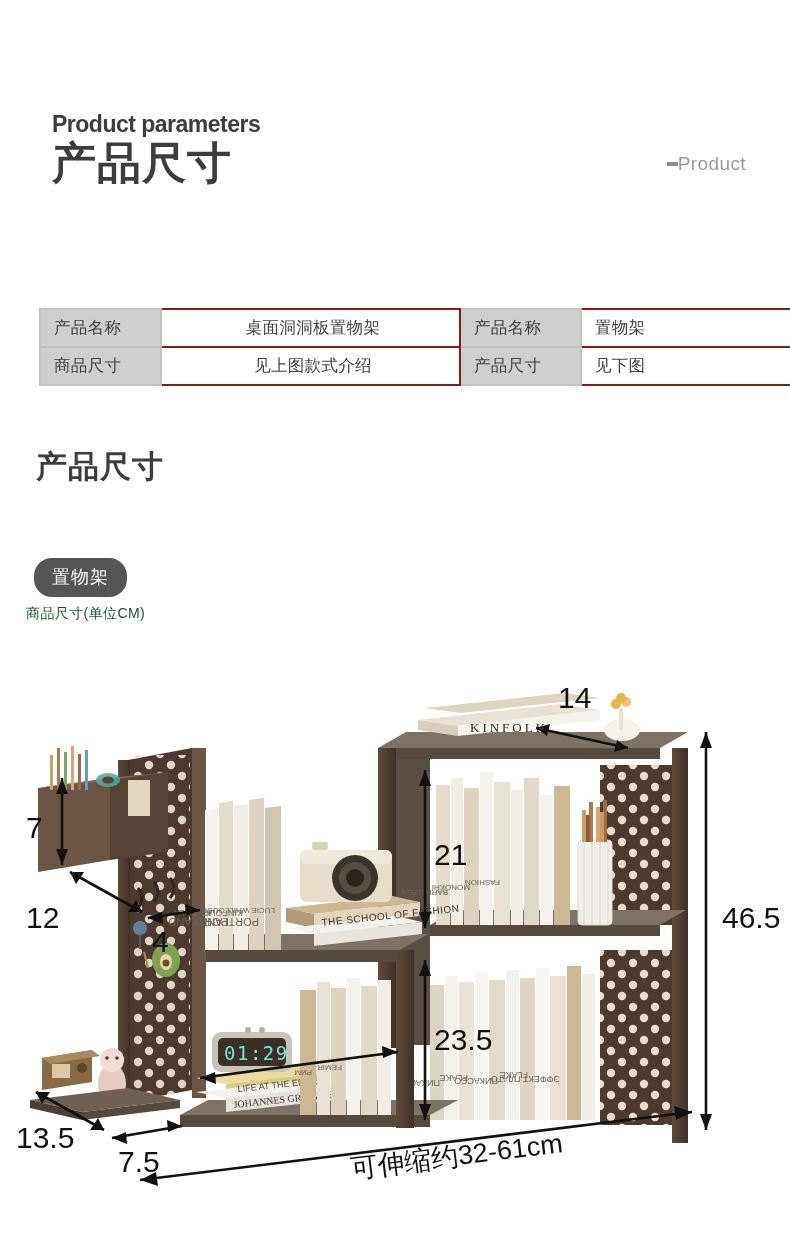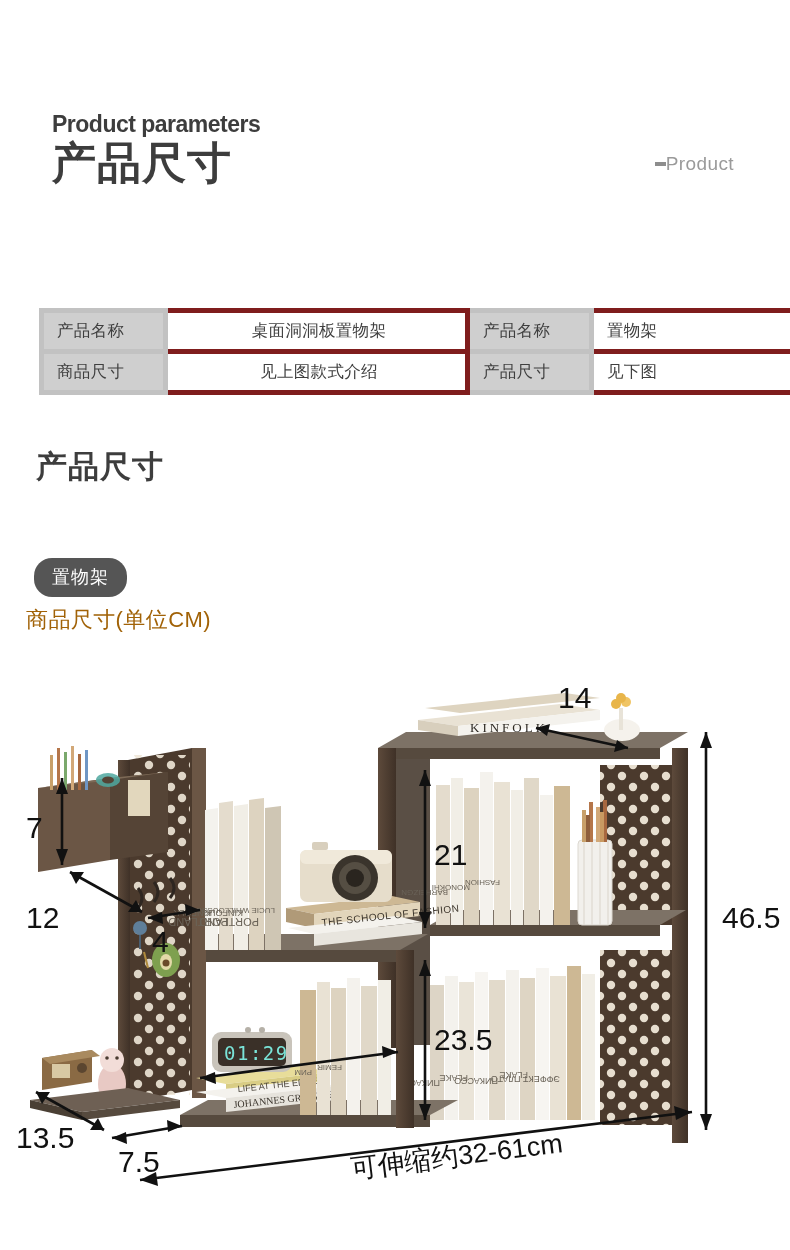--- a/index.html
+++ b/index.html
@@ -40,21 +40,21 @@
     font-size: 44px;
     font-weight: bold;
     color: #3d3d3d;
     line-height: 1.12;
     letter-spacing: 1px;
   }
   .header-right {
     display: flex;
     align-items: center;
     padding-bottom: 12px;
-    margin-right: 18px;
+    margin-right: 6px;
   }
   .header-dash {
     display: inline-block;
     width: 11px;
     height: 4px;
     background: #8d8d8d;
   }
   .header-right-label {
     font-size: 19px;
     color: #9a9a9a;
@@ -66,21 +66,21 @@
     position: absolute;
     left: 39px;
     top: 308px;
     width: 712px;
     border-collapse: collapse;
     table-layout: fixed;
   }
   .param-table td {
     height: 36px;
     font-size: 16.5px;
-    border: 5px solid #7f1d1d;
+    border: 2px solid #7f1d1d;
     padding: 0 8px 0 13px;
     color: #3f3f3f;
     letter-spacing: 0.3px;
   }
   .param-table td.key {
     background: #cfcfcf;
     width: 98px;
     border-color: #c2c2c2;
   }
   .param-table td.val {
@@ -107,22 +107,22 @@
     color: #ffffff;
     font-size: 18px;
     padding: 7px 18px 8px 18px;
     border-radius: 18px;
     letter-spacing: 1px;
   }
   .unit-note {
     position: absolute;
     left: 26px;
     top: 605px;
-    font-size: 22px;
-    color: #a16207;
+    font-size: 14px;
+    color: #14532d;
     letter-spacing: 0.4px;
   }
 
   
   .figure {
     position: absolute;
     left: 0;
     top: 660px;
     width: 790px;
     height: 580px;

